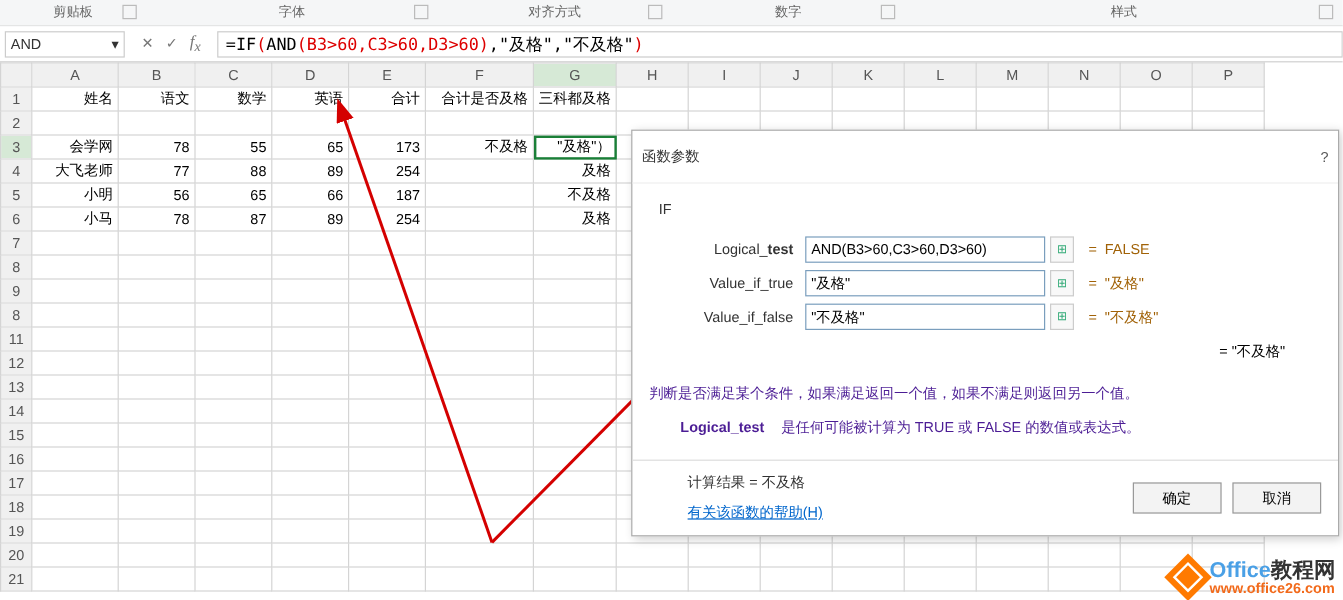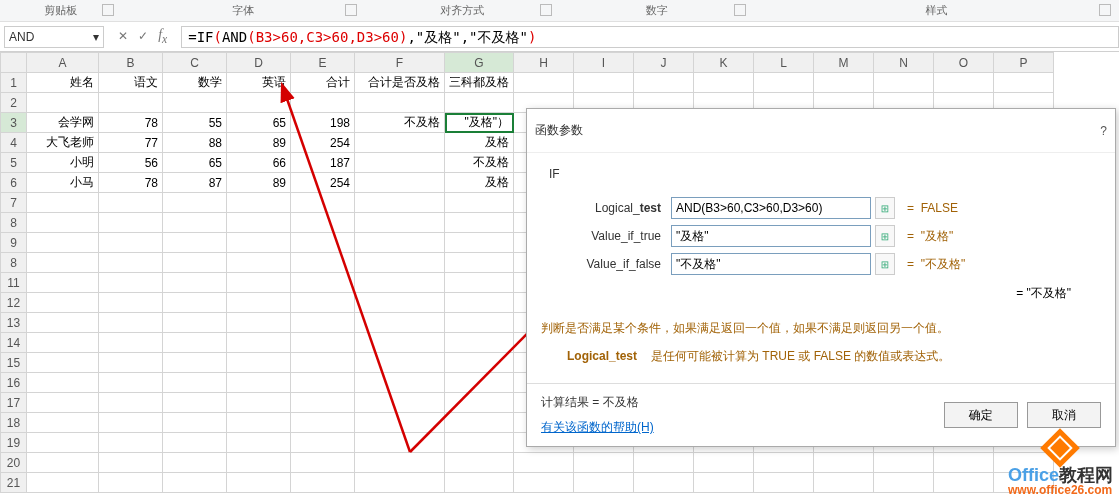--- a/index.html
+++ b/index.html
@@ -31,30 +31,30 @@
     .dialog { position: absolute; left: 526px; top: 108px; width: 590px; background: #fff; border: 1px solid #aaa; box-shadow: 2px 2px 8px rgba(0,0,0,.2); }
     .dlg-title { height: 44px; display:flex; align-items:center; justify-content:space-between; padding: 0 8px; border-bottom:1px solid #eee; font-size:12px; color:#333; }
     .dlg-body { padding: 10px 14px; }
     .fnname { font-size: 12px; padding: 4px 0 10px 8px; color:#333; }
     .arg-row { display:flex; align-items:center; margin: 6px 0; }
     .arg-label { width: 130px; text-align:right; padding-right:10px; color:#333; }
     .arg-label b { font-weight:bold; }
     .arg-input { width: 200px; height: 22px; border:1px solid #7a9ebd; padding:2px 4px; font-size:12px; }
     .arg-pick { width:20px; height:22px; border:1px solid #ccc; margin-left:4px; display:flex; align-items:center; justify-content:center; font-size:10px; color:#3a7; cursor:pointer; background:#f8f8f8; }
     .arg-eq { margin-left:12px; color:#a16207; }
-    .desc { margin-top:16px; color:#a16207; font-size:12px; line-height:1.8; }
+    .desc { margin-top:16px; color:#4c1d95; font-size:12px; line-height:1.8; }
     .desc-para { margin: 6px 0; }
     .desc-argname { display:inline-block; width:110px; text-align:right; padding-right:14px; font-weight:bold; }
     .dlg-foot { border-top:1px solid #ddd; padding:10px 14px; display:flex; align-items:center; justify-content:space-between; }
-    .dlg-foot .left { display:flex; flex-direction:column; gap:8px; }
+    .dlg-foot .left { display:flex; flex-direction:column; gap:8px;margin-left:32px; }
     .help-link { color:#0066cc; text-decoration:underline; cursor:pointer; font-size:12px; }
     .dlg-btn { width:74px; height:26px; border:1px solid #999; background:#f3f3f3; margin-left:6px; cursor:pointer; font-size:12px; }
     .result-row { color:#333; font-size:12px; }
     svg.arrows { position:absolute; top:0; left:0; pointer-events:none; }
-    .watermark { position:absolute; right:6px; bottom:4px; display:flex; align-items:center; gap:4px; font-weight:bold;flex-direction:column; }
+    .watermark { position:absolute; right:6px; bottom:4px; display:flex; align-items:center; gap:4px; font-weight:bold; }
     .wm-logo { width:28px; height:28px; background:#ff7a00; transform:rotate(45deg); display:flex; align-items:center; justify-content:center; }
     .wm-logo::after{content:''; width:14px; height:14px;border:2px solid #fff;}
     .wm-text { display:flex; flex-direction:column; line-height:1; }
     .wm-office { color:#4aa0e6; font-size:18px; font-family:Arial; }
     .wm-jcw { color:#333; font-size:18px; }
     .wm-url { color:#f26a1b; font-size:12px; font-family:Arial; }
     .qmark{color:#555;cursor:pointer;}
   </style>
 </head>
 <body>
@@ -162,21 +162,21 @@
           <td></td>
           <td></td>
           <td></td>
         </tr>
         <tr>
           <td class="rowhdr sel">3</td>
           <td class="txt">会学网</td>
           <td class="num">78</td>
           <td class="num">55</td>
           <td class="num">65</td>
-          <td class="num">198</td>
+          <td class="num">173</td>
           <td class="txt">不及格</td>
           <td class="txt active-cell">"及格"）</td>
           <td></td>
           <td></td>
           <td></td>
           <td></td>
           <td></td>
           <td></td>
           <td></td>
           <td></td>

